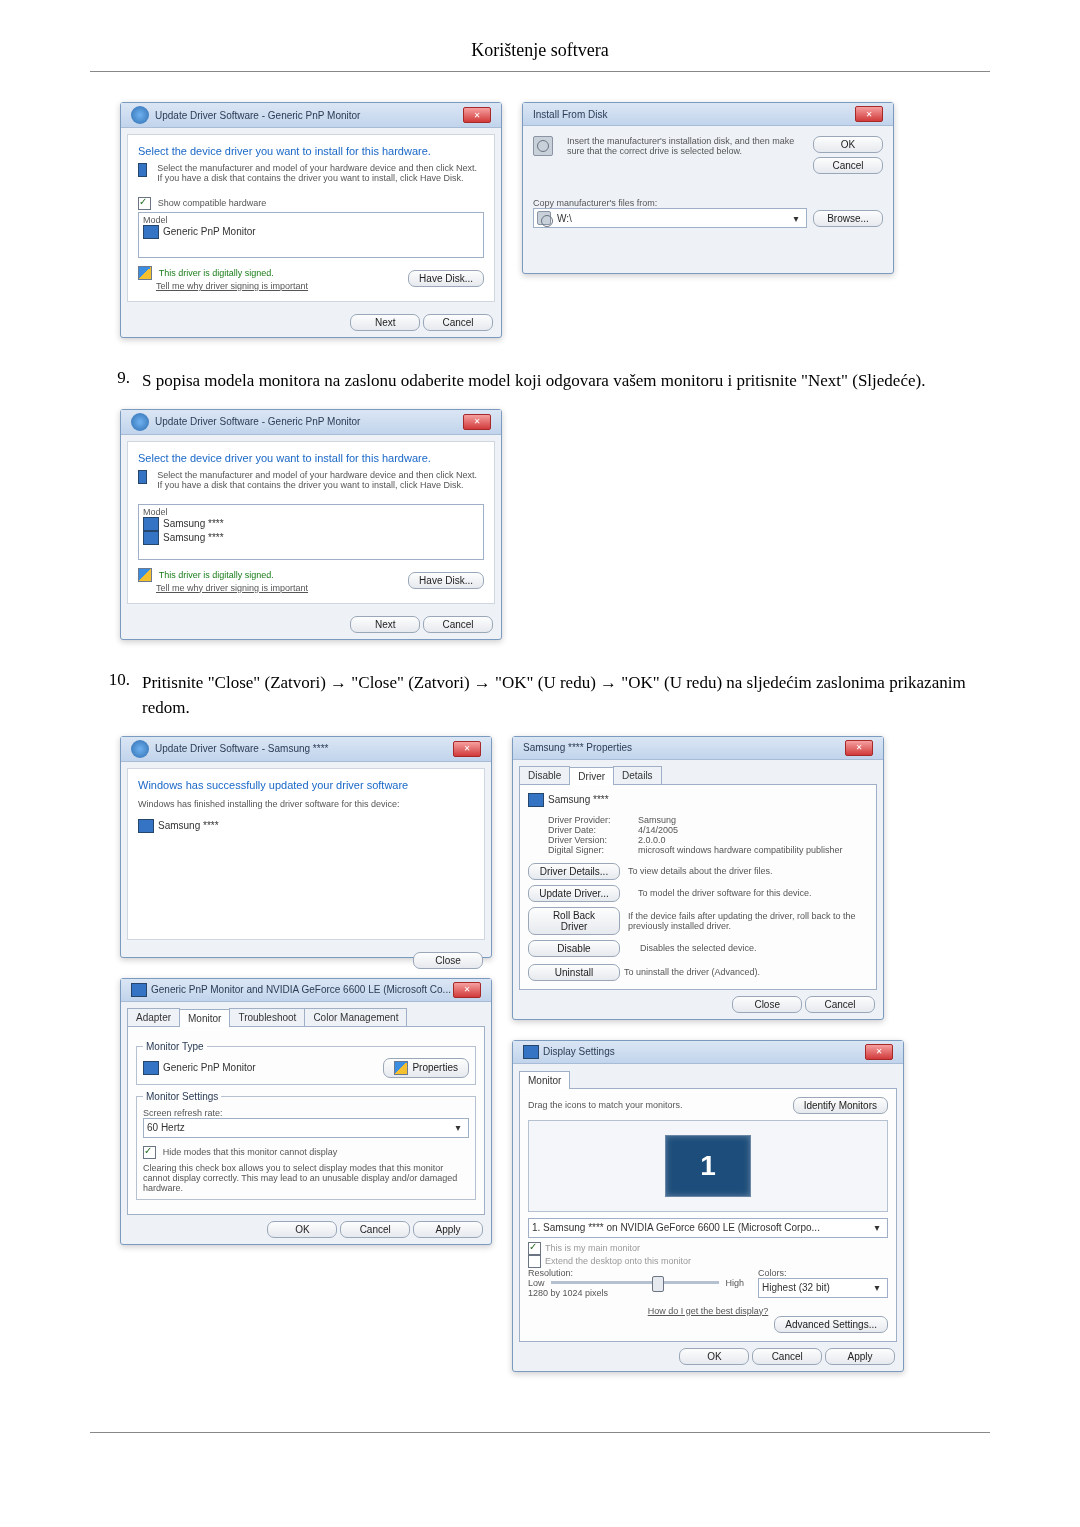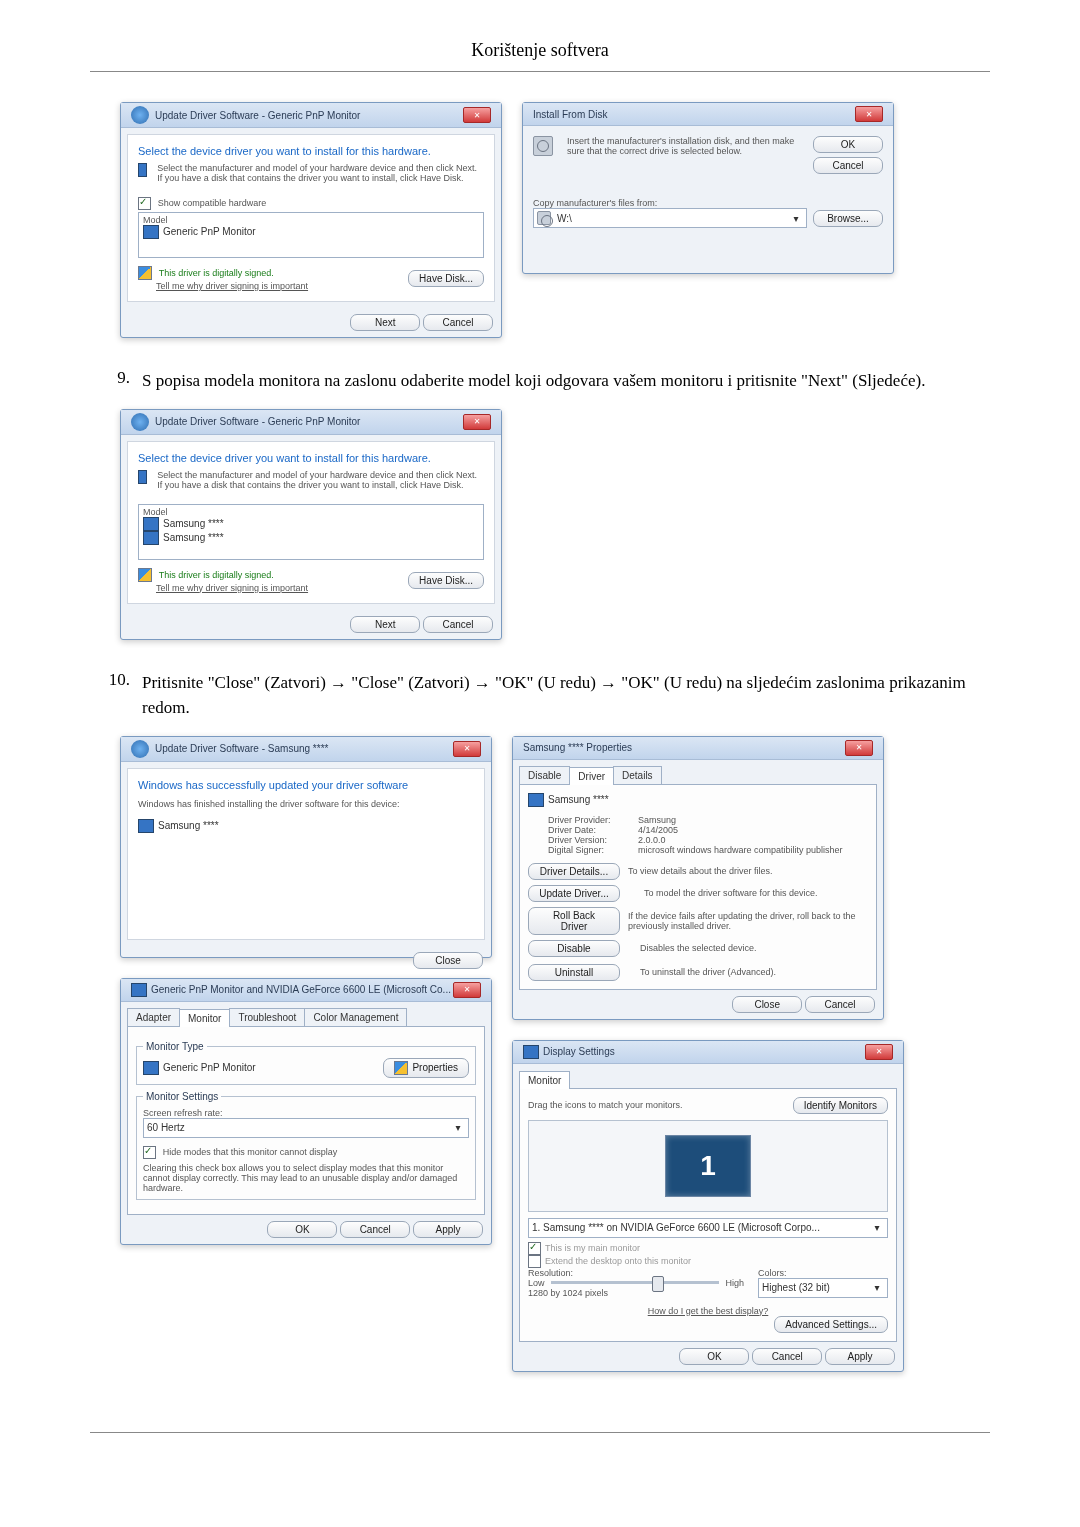--- a/index.html
+++ b/index.html
@@ -357,33 +357,33 @@
             <div style="margin:8px 0 8px 20px" class="small">
               <div><span style="display:inline-block;width:90px">Driver Provider:</span><span>Samsung</span></div>
               <div><span style="display:inline-block;width:90px">Driver Date:</span><span>4/14/2005</span></div>
               <div><span style="display:inline-block;width:90px">Driver Version:</span><span>2.0.0.0</span></div>
               <div><span style="display:inline-block;width:90px">Digital Signer:</span><span>microsoft windows hardware compatibility publisher</span></div>
             </div>
             <div style="display:flex;gap:8px;margin-bottom:5px;align-items:center">
                 <span class="btn wide">Driver Details...</span>
                 <span class="small">To view details about the driver files.</span>
               </div>
-            <div style="display:flex;gap:24px;margin-bottom:5px;align-items:center">
+            <div style="display:flex;gap:18px;margin-bottom:5px;align-items:center">
                 <span class="btn wide">Update Driver...</span>
                 <span class="small">To model the driver software for this device.</span>
               </div>
             <div style="display:flex;gap:8px;margin-bottom:5px;align-items:center">
                 <span class="btn wide">Roll Back Driver</span>
                 <span class="small">If the device fails after updating the driver, roll back to the previously installed driver.</span>
               </div>
             <div style="display:flex;gap:20px;margin-bottom:7px;align-items:center">
                 <span class="btn wide">Disable</span>
                 <span class="small">Disables the selected device.</span>
               </div>
-            <div style="display:flex;gap:20px;align-items:center">
+            <div style="display:flex;gap:4px;align-items:center">
                 <span class="btn wide">Uninstall</span>
                 <span class="small">To uninstall the driver (Advanced).</span>
               </div>
           </div>
         </div>
         <div class="btnrow">
           <span class="btn">Close</span>
           <span class="btn">Cancel</span>
         </div>
       </div>

